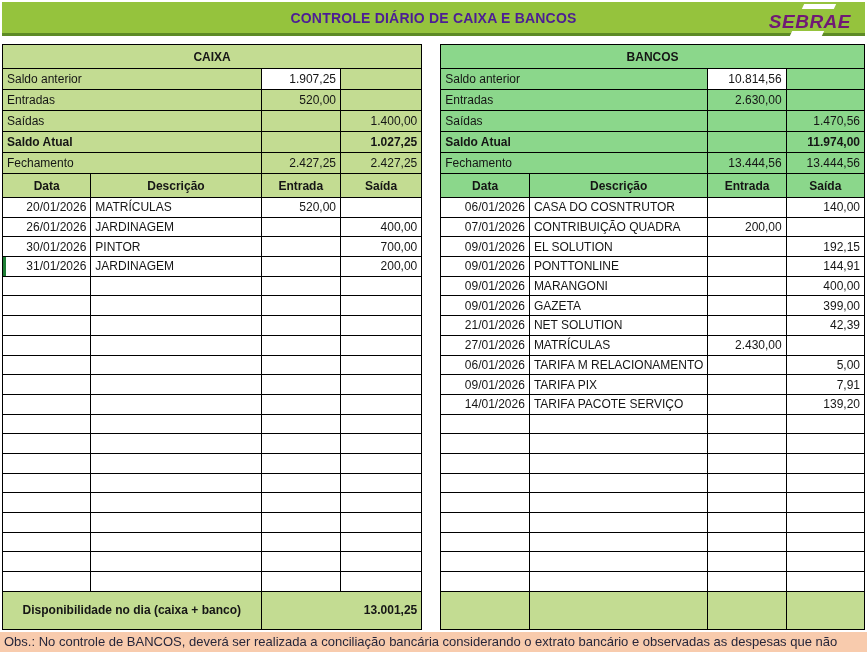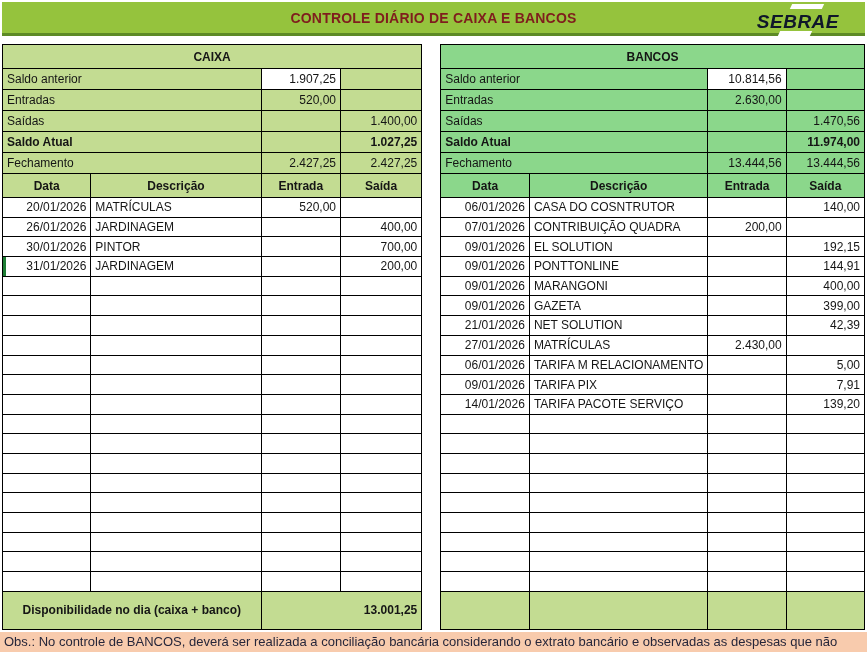--- a/index.html
+++ b/index.html
@@ -14,23 +14,23 @@
     width:867px;height:652px;overflow:hidden;background:#fff;
     font-family:"Liberation Sans","DejaVu Sans",sans-serif;
     font-size:12px;color:#151515;
   }
   
   .banner{
     position:relative;margin:2px 2px 0 2px;height:34px;
     background:var(--banner);border-bottom:3px solid var(--banner-line);
     display:flex;align-items:center;justify-content:center;
   }
-  .banner .title{font-weight:bold;font-size:14px;color:#7f1d1d;letter-spacing:.2px;}
+  .banner .title{font-weight:bold;font-size:14px;color:#4c1d95;letter-spacing:.2px;}
   .logo{
-    position:absolute;right:24px;top:2px;width:110px;height:32px;color:#0f172a;
+    position:absolute;right:12px;top:2px;width:110px;height:32px;color:#701a75;
   }
   .logo .word{
     position:absolute;right:2px;top:7px;font-size:19px;font-weight:bold;
     font-style:italic;letter-spacing:.5px;
   }
   .logo .bar{position:absolute;height:5px;width:32px;background:#fff;transform:skewX(-25deg);}
   .logo .bar.top{right:18px;top:0;}
   .logo .bar.bottom{right:30px;bottom:0;}
   
   .tables{display:flex;gap:18px;margin:8px 2px 0 2px;}

